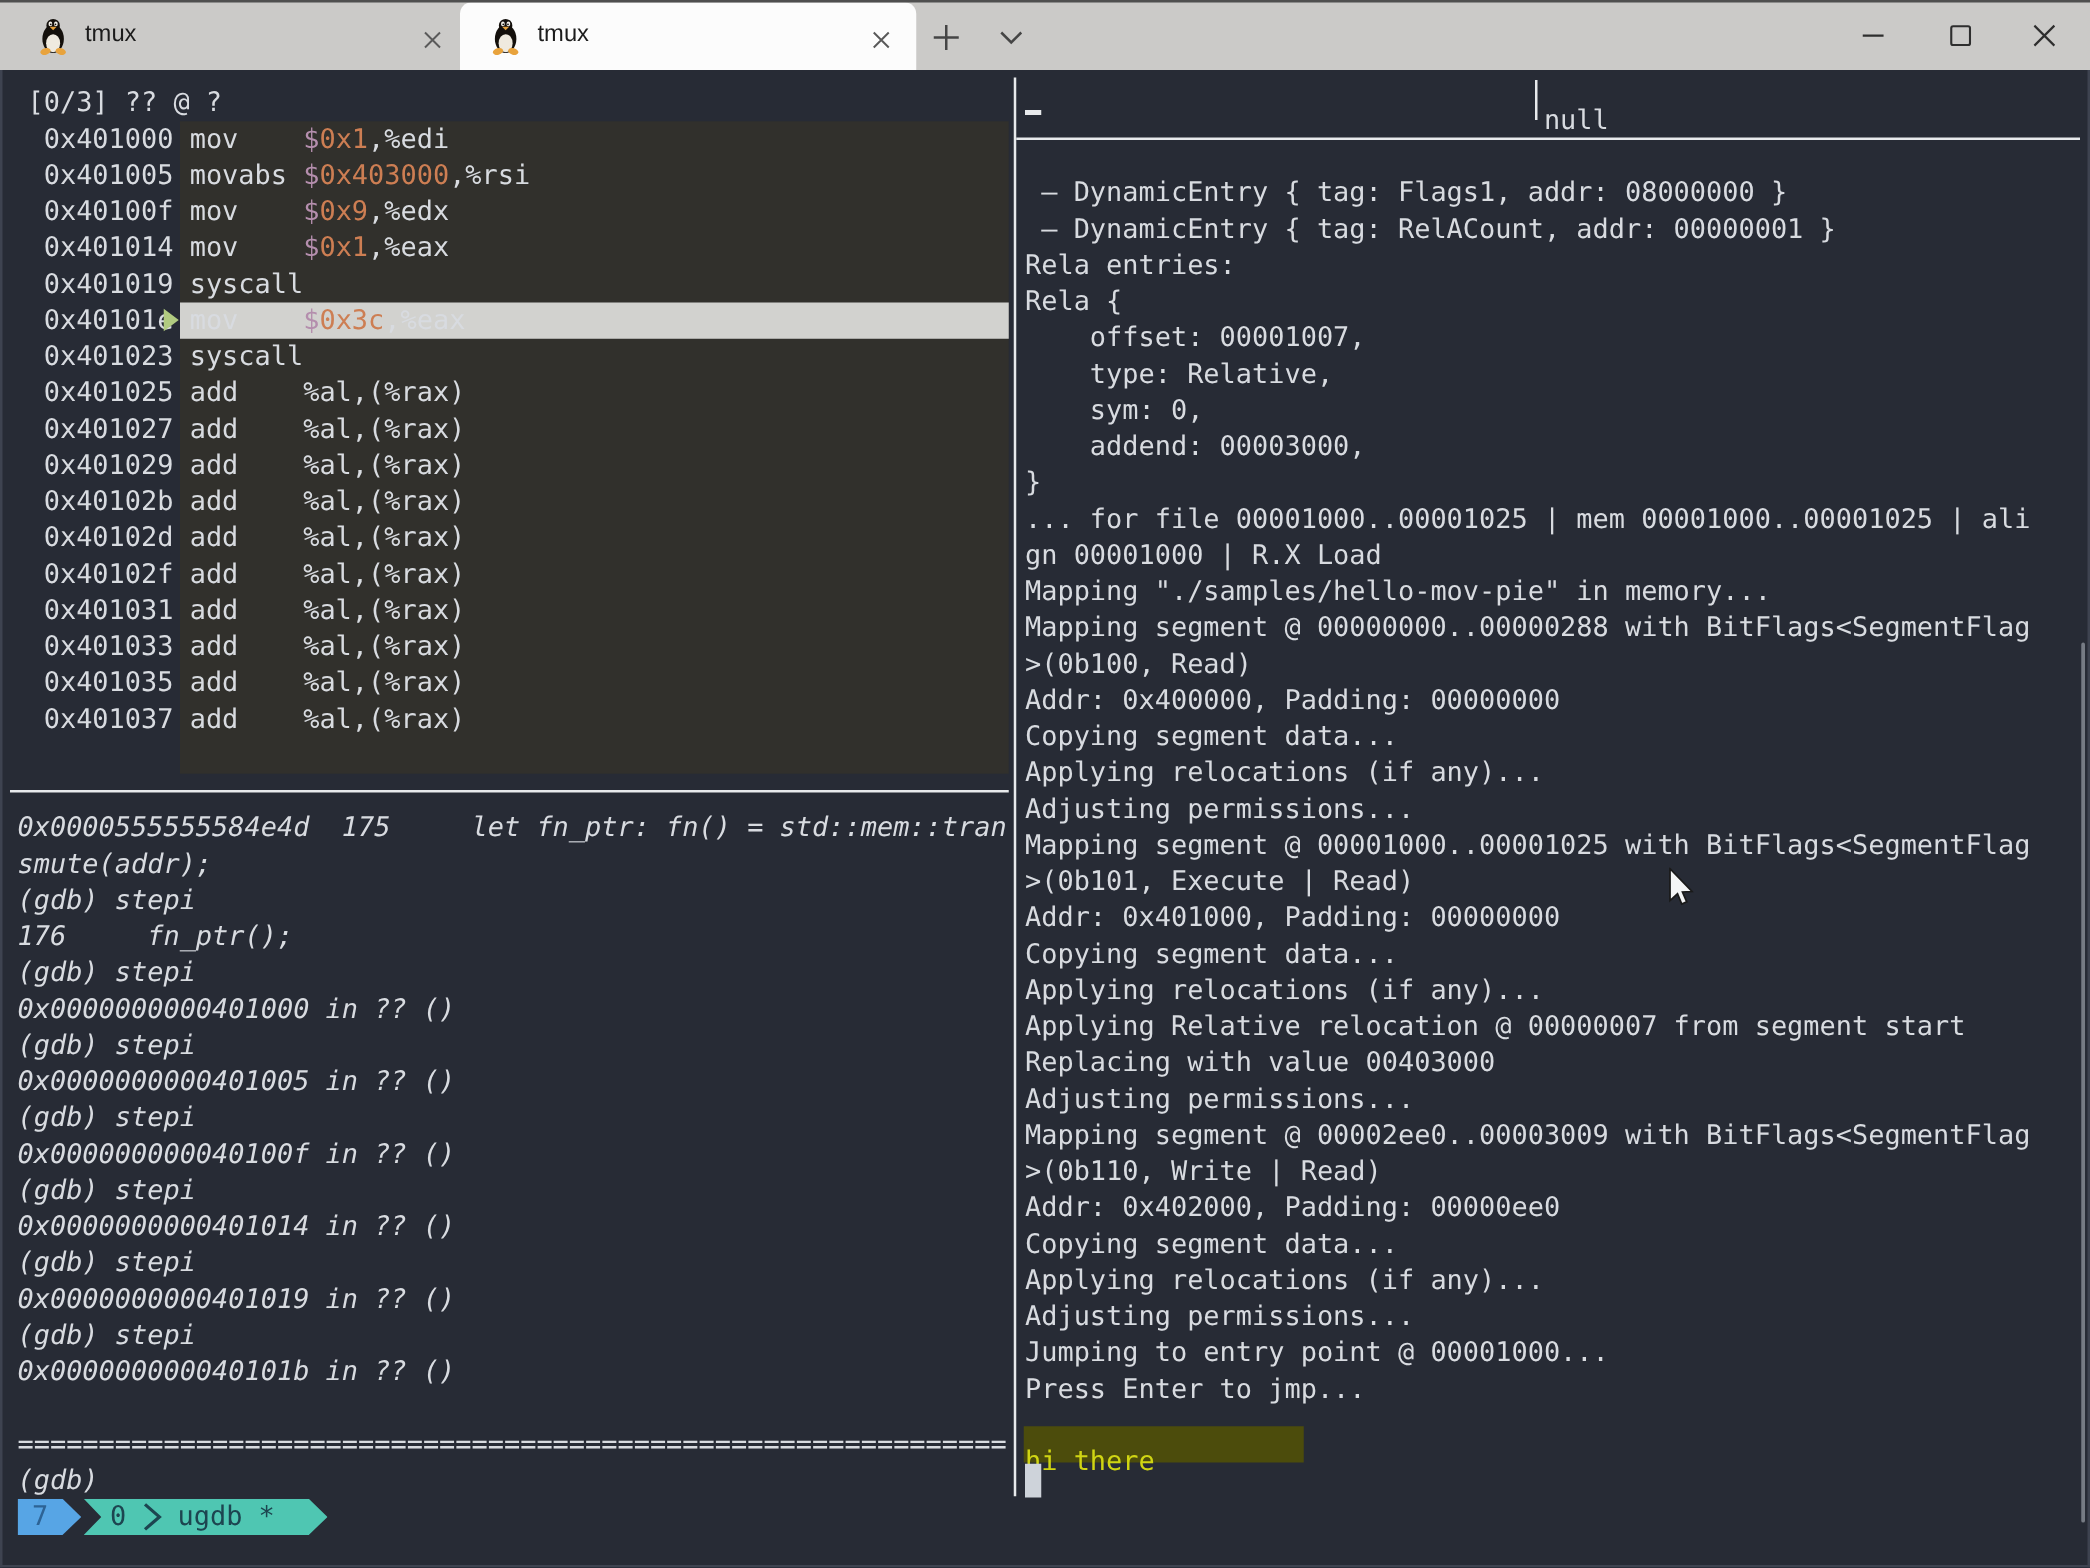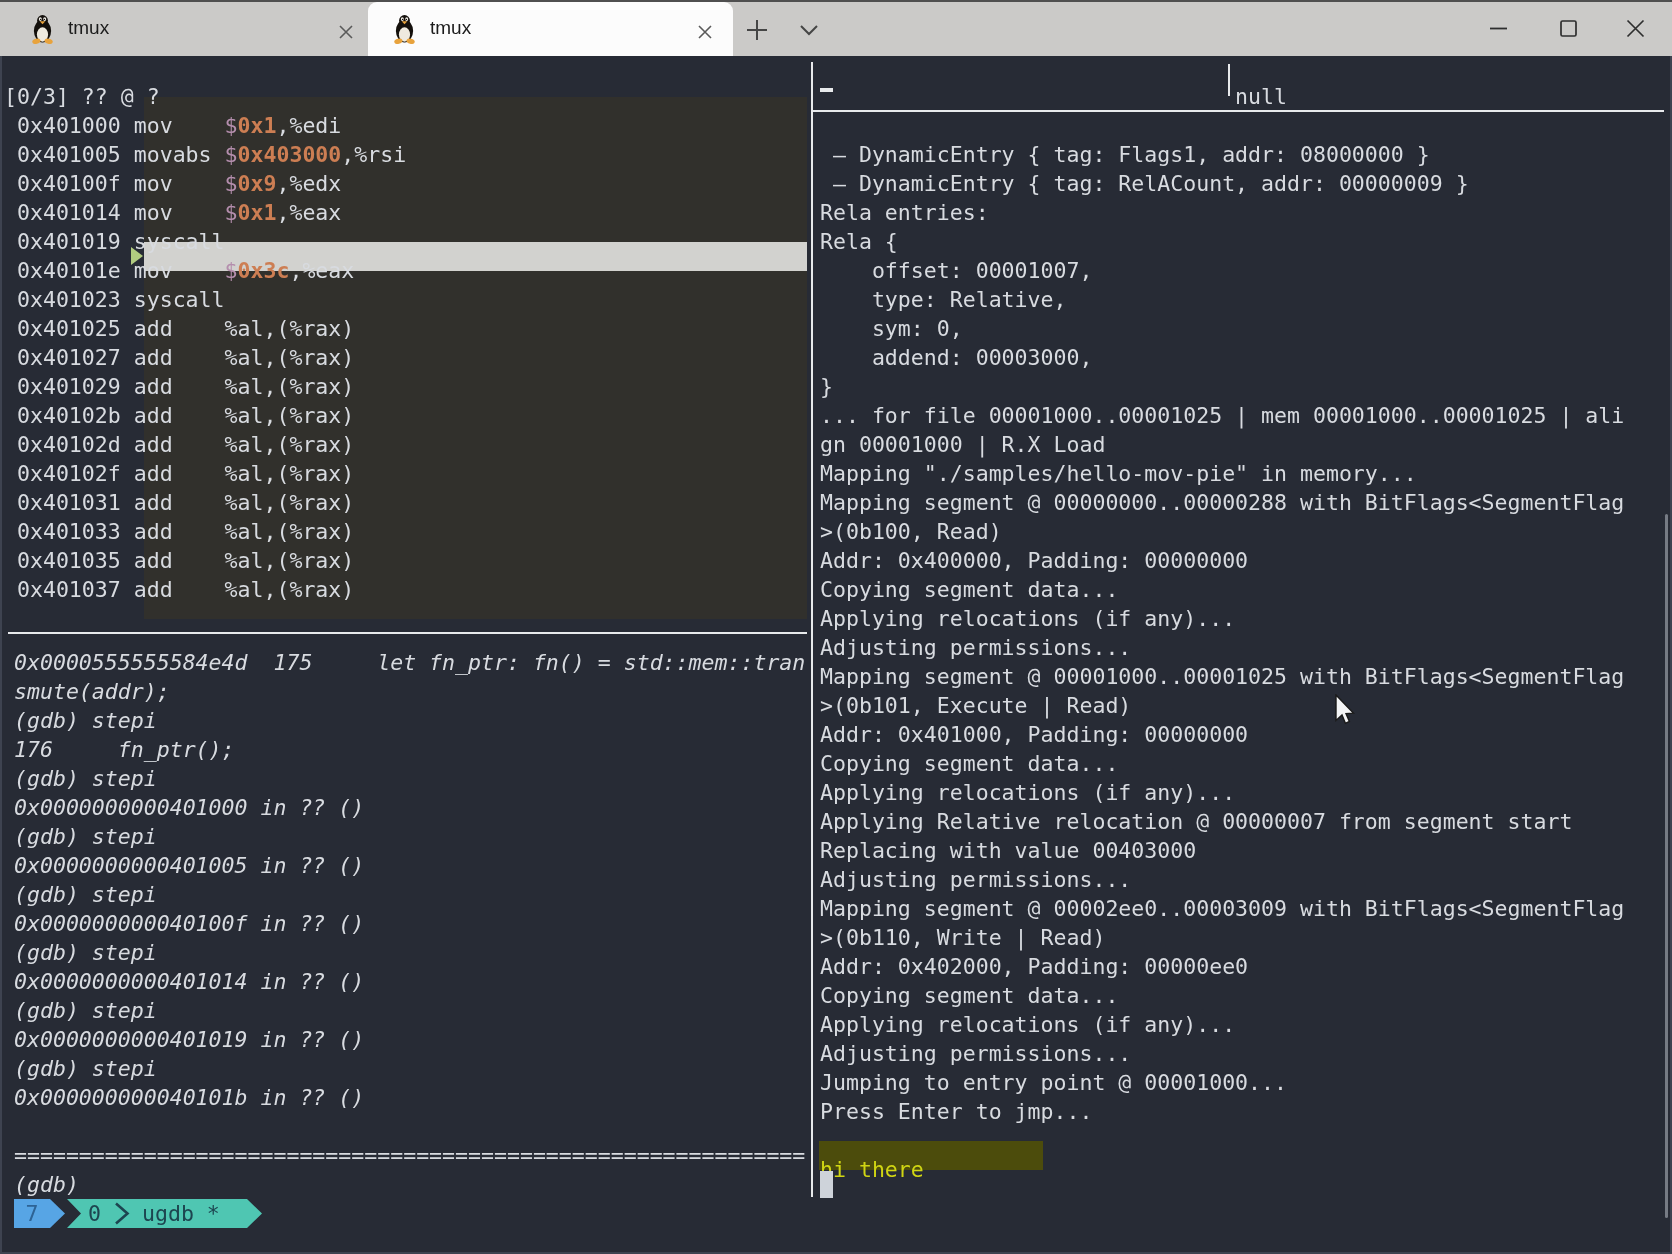--- a/index.html
+++ b/index.html
@@ -43,24 +43,24 @@
   .hRuleLeft{left:8px;top:576px;width:799px;height:2px;background:var(--rule);z-index:3;}
   .hRuleRight{left:813px;top:54px;width:851px;height:2px;background:var(--rule);z-index:3;}
   .exprColSep{left:1228px;top:8px;width:2px;height:32px;background:var(--rule);z-index:3;}
   .exprCursor{left:820px;top:32px;width:13px;height:4px;background:var(--rule);z-index:3;}
   .hiThereBg{left:819px;top:1085px;width:224px;height:29px;background:var(--yellowBg);z-index:1;}
   .blockCursor{left:820px;top:1115px;width:13px;height:27px;background:var(--cursorBlock);z-index:3;}
   .scrollbar{left:1665px;top:458px;width:3px;height:704px;background:var(--scrollbar);border-radius:2px;z-index:6;}
 
   .pane{position:absolute;z-index:2;color:var(--fg);}
   .trow{height:29px;white-space:pre;}
-  #asm-pane{left:4px;top:12px;margin-top:14px;}
+  #asm-pane{left:22px;top:12px;}
   #console-pane{left:14px;top:592px;font-style:italic;}
   #right-pane{left:820px;top:12px;margin-top:14px;}
-  .purple{color:var(--purple);} .orange{color:var(--orange);font-weight:bold;}
+  .purple{color:var(--purple);} .orange{color:var(--orange);}
   .green{color:var(--green);} .dark{color:var(--hlFg);} .yellow{color:var(--yellow);}
 
   
   .statusRow{position:absolute;left:0;top:1143px;width:100%;height:29px;z-index:4;
              font-family:"DejaVu Sans Mono","Liberation Mono",monospace;font-size:21.55px;line-height:29px;}
   .segBlue{position:absolute;left:14px;top:0;width:52px;height:29px;background:var(--statusBlue);
            clip-path:polygon(0 0,36px 0,51px 14.5px,36px 29px,0 29px);}
   .segBlue span{position:absolute;left:0;width:36px;top:0;text-align:center;color:var(--statusBlueFg);display:block;}
   .segTeal{position:absolute;left:67px;top:0;width:196px;height:29px;background:var(--statusTeal);
            clip-path:polygon(0 0,180px 0,195px 14.5px,180px 29px,0 29px,14px 14.5px);}
@@ -202,21 +202,21 @@
       <div class="trow">(gdb) stepi</div>
       <div class="trow">0x000000000040101b in ?? ()</div>
       <div class="trow"></div>
       <div class="trow">=============================================================</div>
       <div class="trow">(gdb)</div>
     </div>
   <div class="pane" id="right-pane">
       <div class="trow">                                null</div>
       <div class="trow"></div>
       <div class="trow"> — DynamicEntry { tag: Flags1, addr: 08000000 }</div>
-      <div class="trow"> — DynamicEntry { tag: RelACount, addr: 00000009 }</div>
+      <div class="trow"> — DynamicEntry { tag: RelACount, addr: 00000001 }</div>
       <div class="trow">Rela entries:</div>
       <div class="trow">Rela {</div>
       <div class="trow">    offset: 00001007,</div>
       <div class="trow">    type: Relative,</div>
       <div class="trow">    sym: 0,</div>
       <div class="trow">    addend: 00003000,</div>
       <div class="trow">}</div>
       <div class="trow">... for file 00001000..00001025 | mem 00001000..00001025 | ali</div>
       <div class="trow">gn 00001000 | R.X Load</div>
       <div class="trow">Mapping "./samples/hello-mov-pie" in memory...</div>

